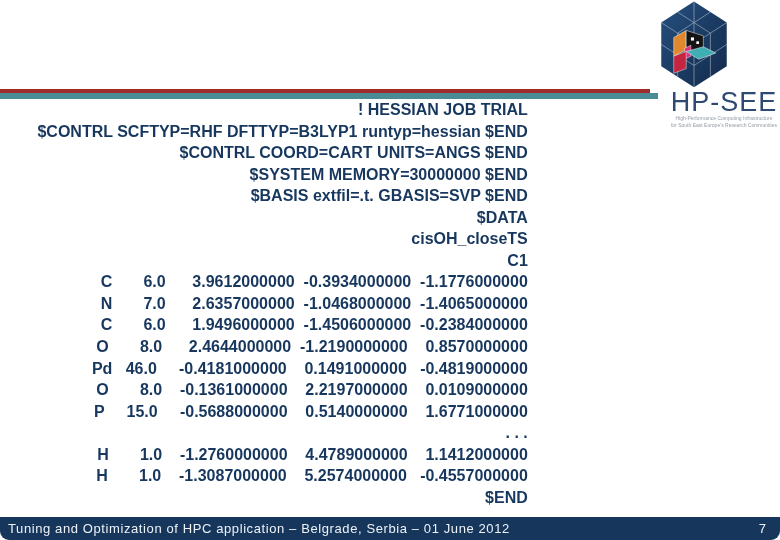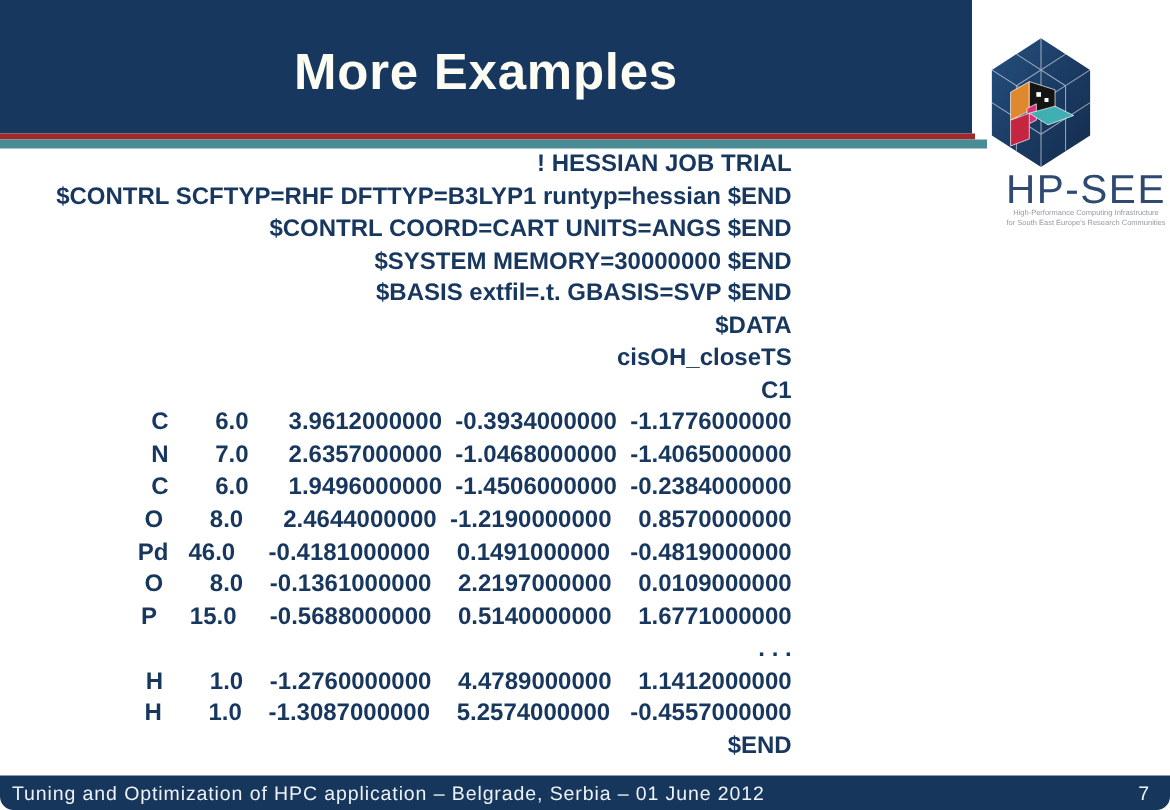--- a/index.html
+++ b/index.html
@@ -31,21 +31,21 @@
   }
   .accent-teal {
     position: absolute; left: 0; top: 93px;
     width: 658px; height: 6px;
     background: var(--teal, #4A8C96);
   }
 
   
   .logo-area {
     position: absolute; right: 0; top: 0;
-    width: 130px; text-align: center; margin-top: 24px;
+    width: 130px; text-align: center;
   }
   .cube-svg { display: block; margin-left: 5px; width: 78px; height: 92px; }
   .hp-see {
     margin-top: -3px; padding-left: 18px;
     font-size: 27px; font-weight: 500;
     color: #2E4A72; letter-spacing: 1px;
     line-height: 26px;
   }
   .tagline {
     padding-left: 18px;
@@ -79,23 +79,20 @@
   .page-number {
     margin-left: auto; margin-right: 14px;
     font-size: 13px; color: #EDF2F8;
   }
 </style>
 </head>
 <body>
 
 <div class="slide">
 
-  <div class="header">
-    <div class="title">More Examples</div>
-  </div>
   <div class="accent-red"></div>
   <div class="accent-teal"></div>
 
   <div class="logo-area">
     <svg class="cube-svg" viewBox="0 0 100 118" xmlns="http://www.w3.org/2000/svg">
       <defs>
         <linearGradient id="hexg" x1="0" y1="0" x2="1" y2="1">
           <stop offset="0" stop-color="#25507F"></stop>
           <stop offset="0.5" stop-color="#1B3C64"></stop>
           <stop offset="1" stop-color="#142B4C"></stop>

